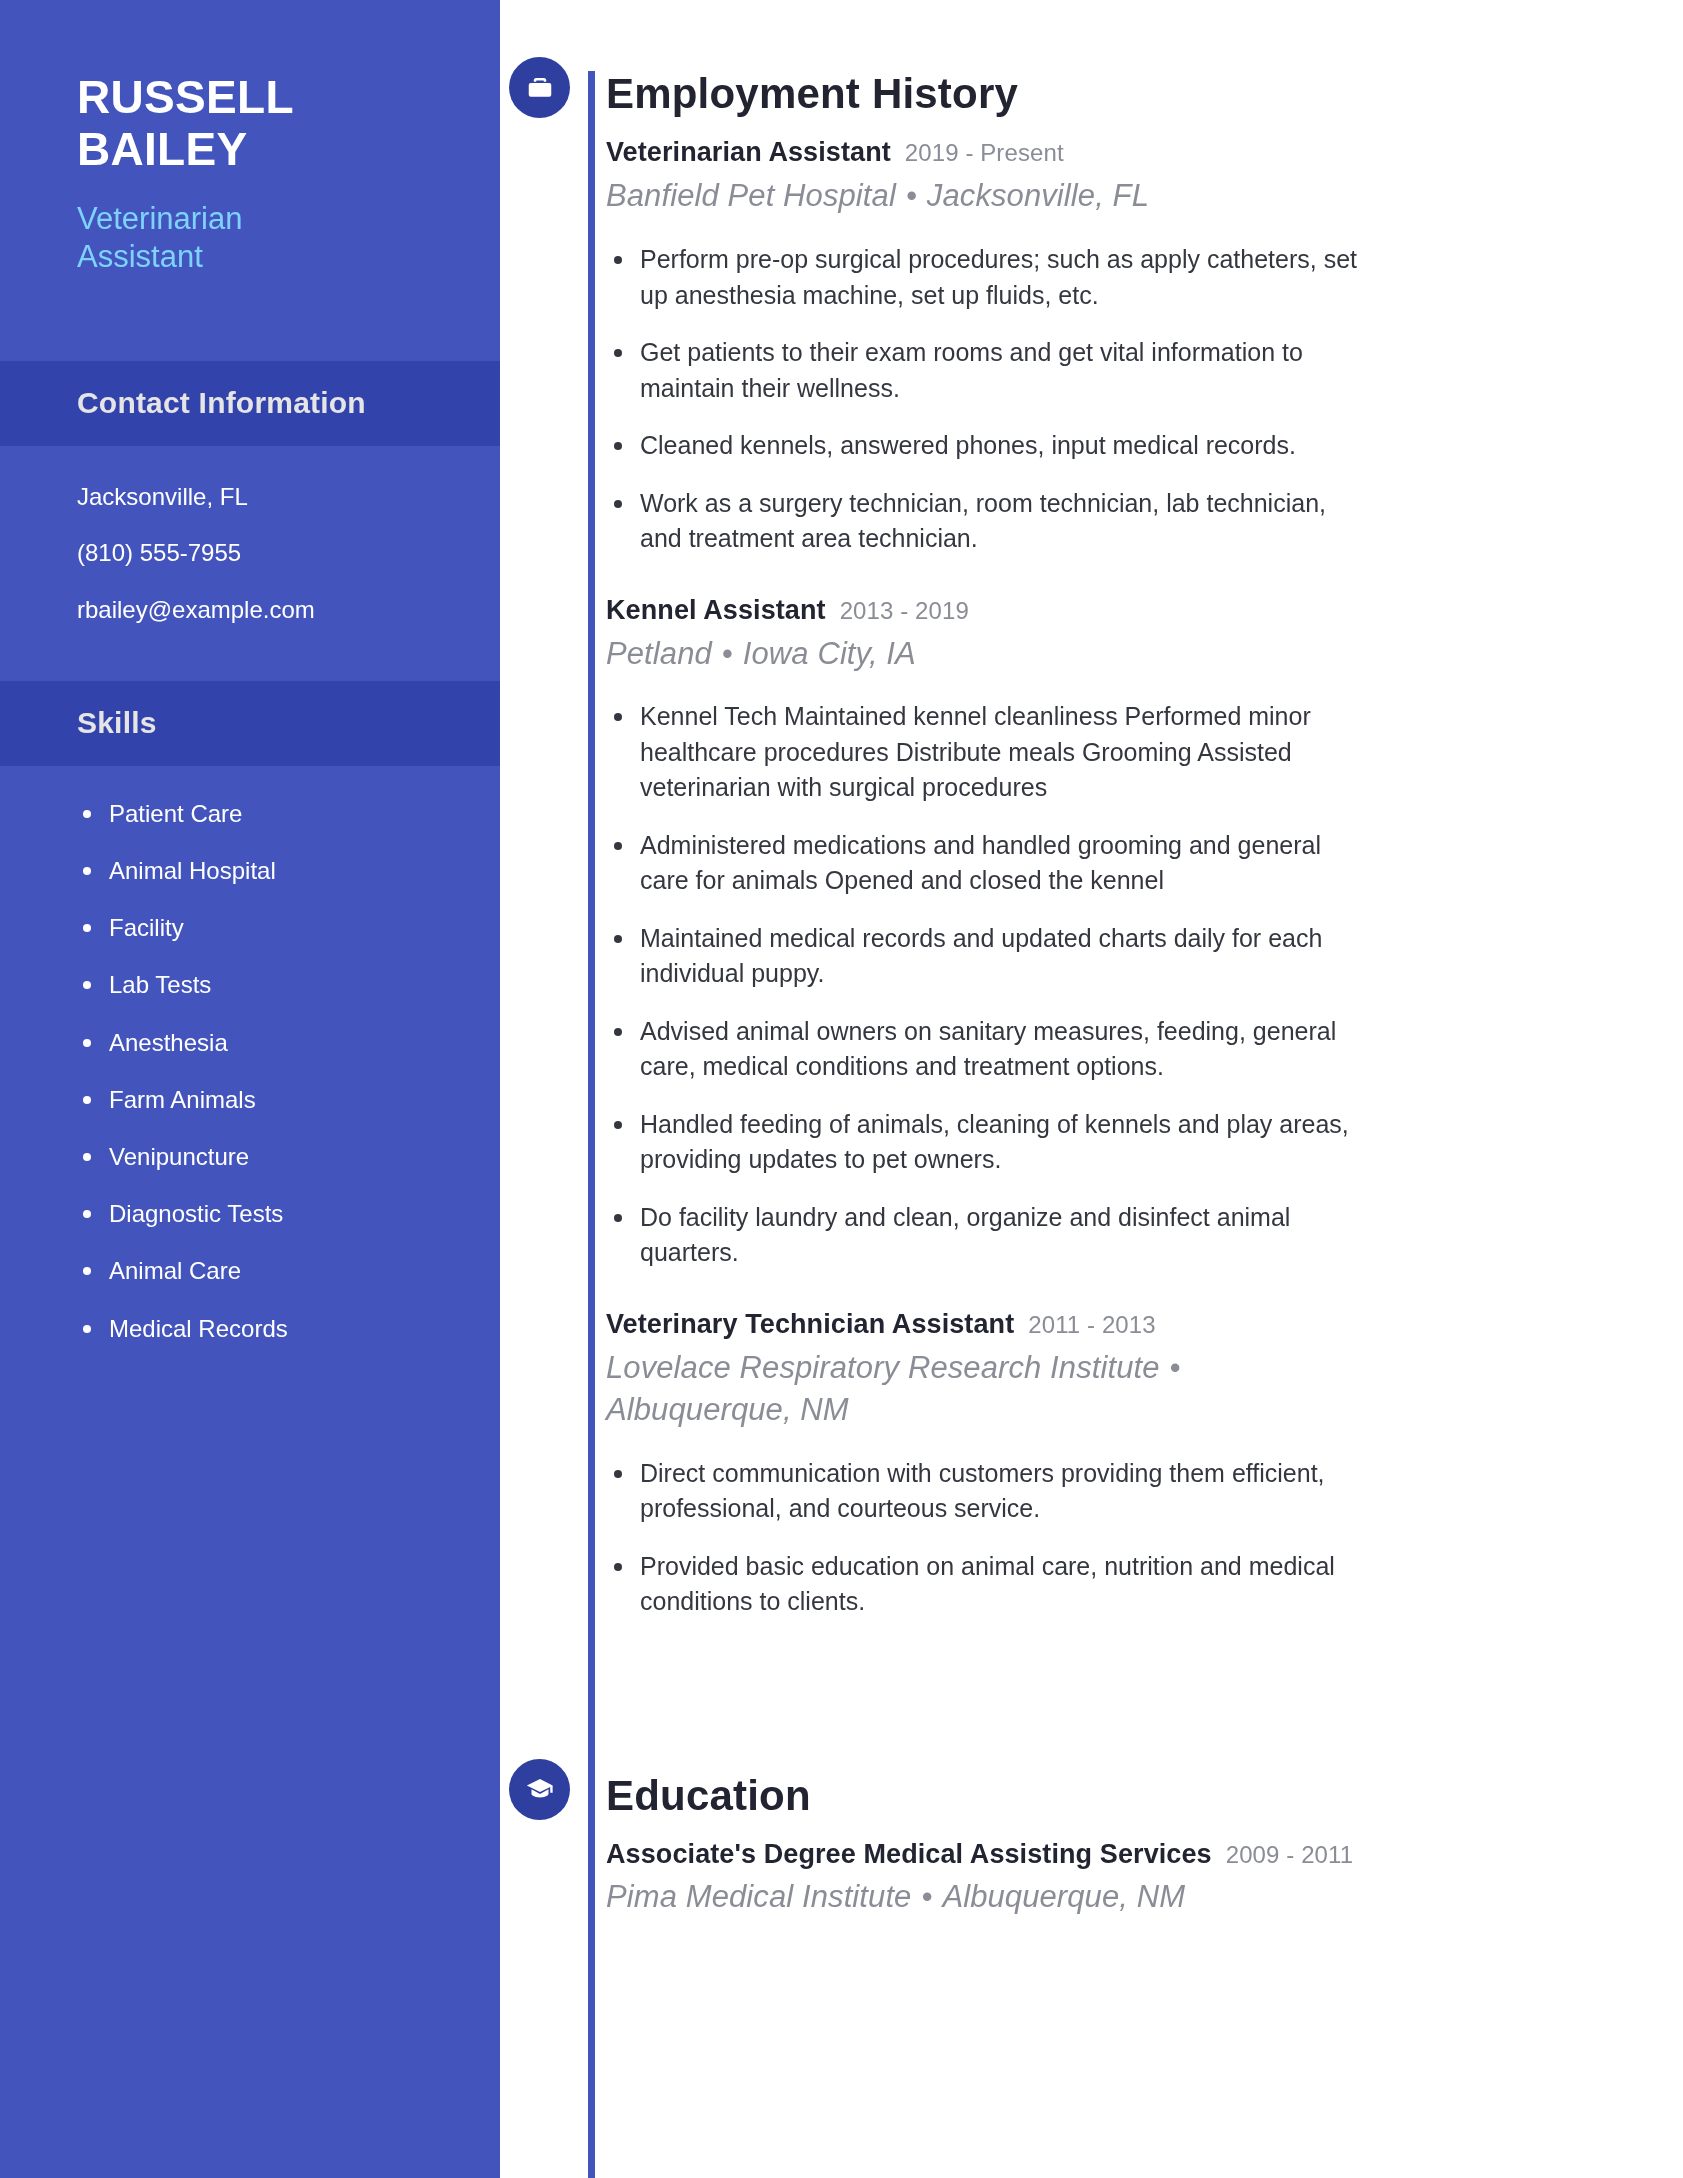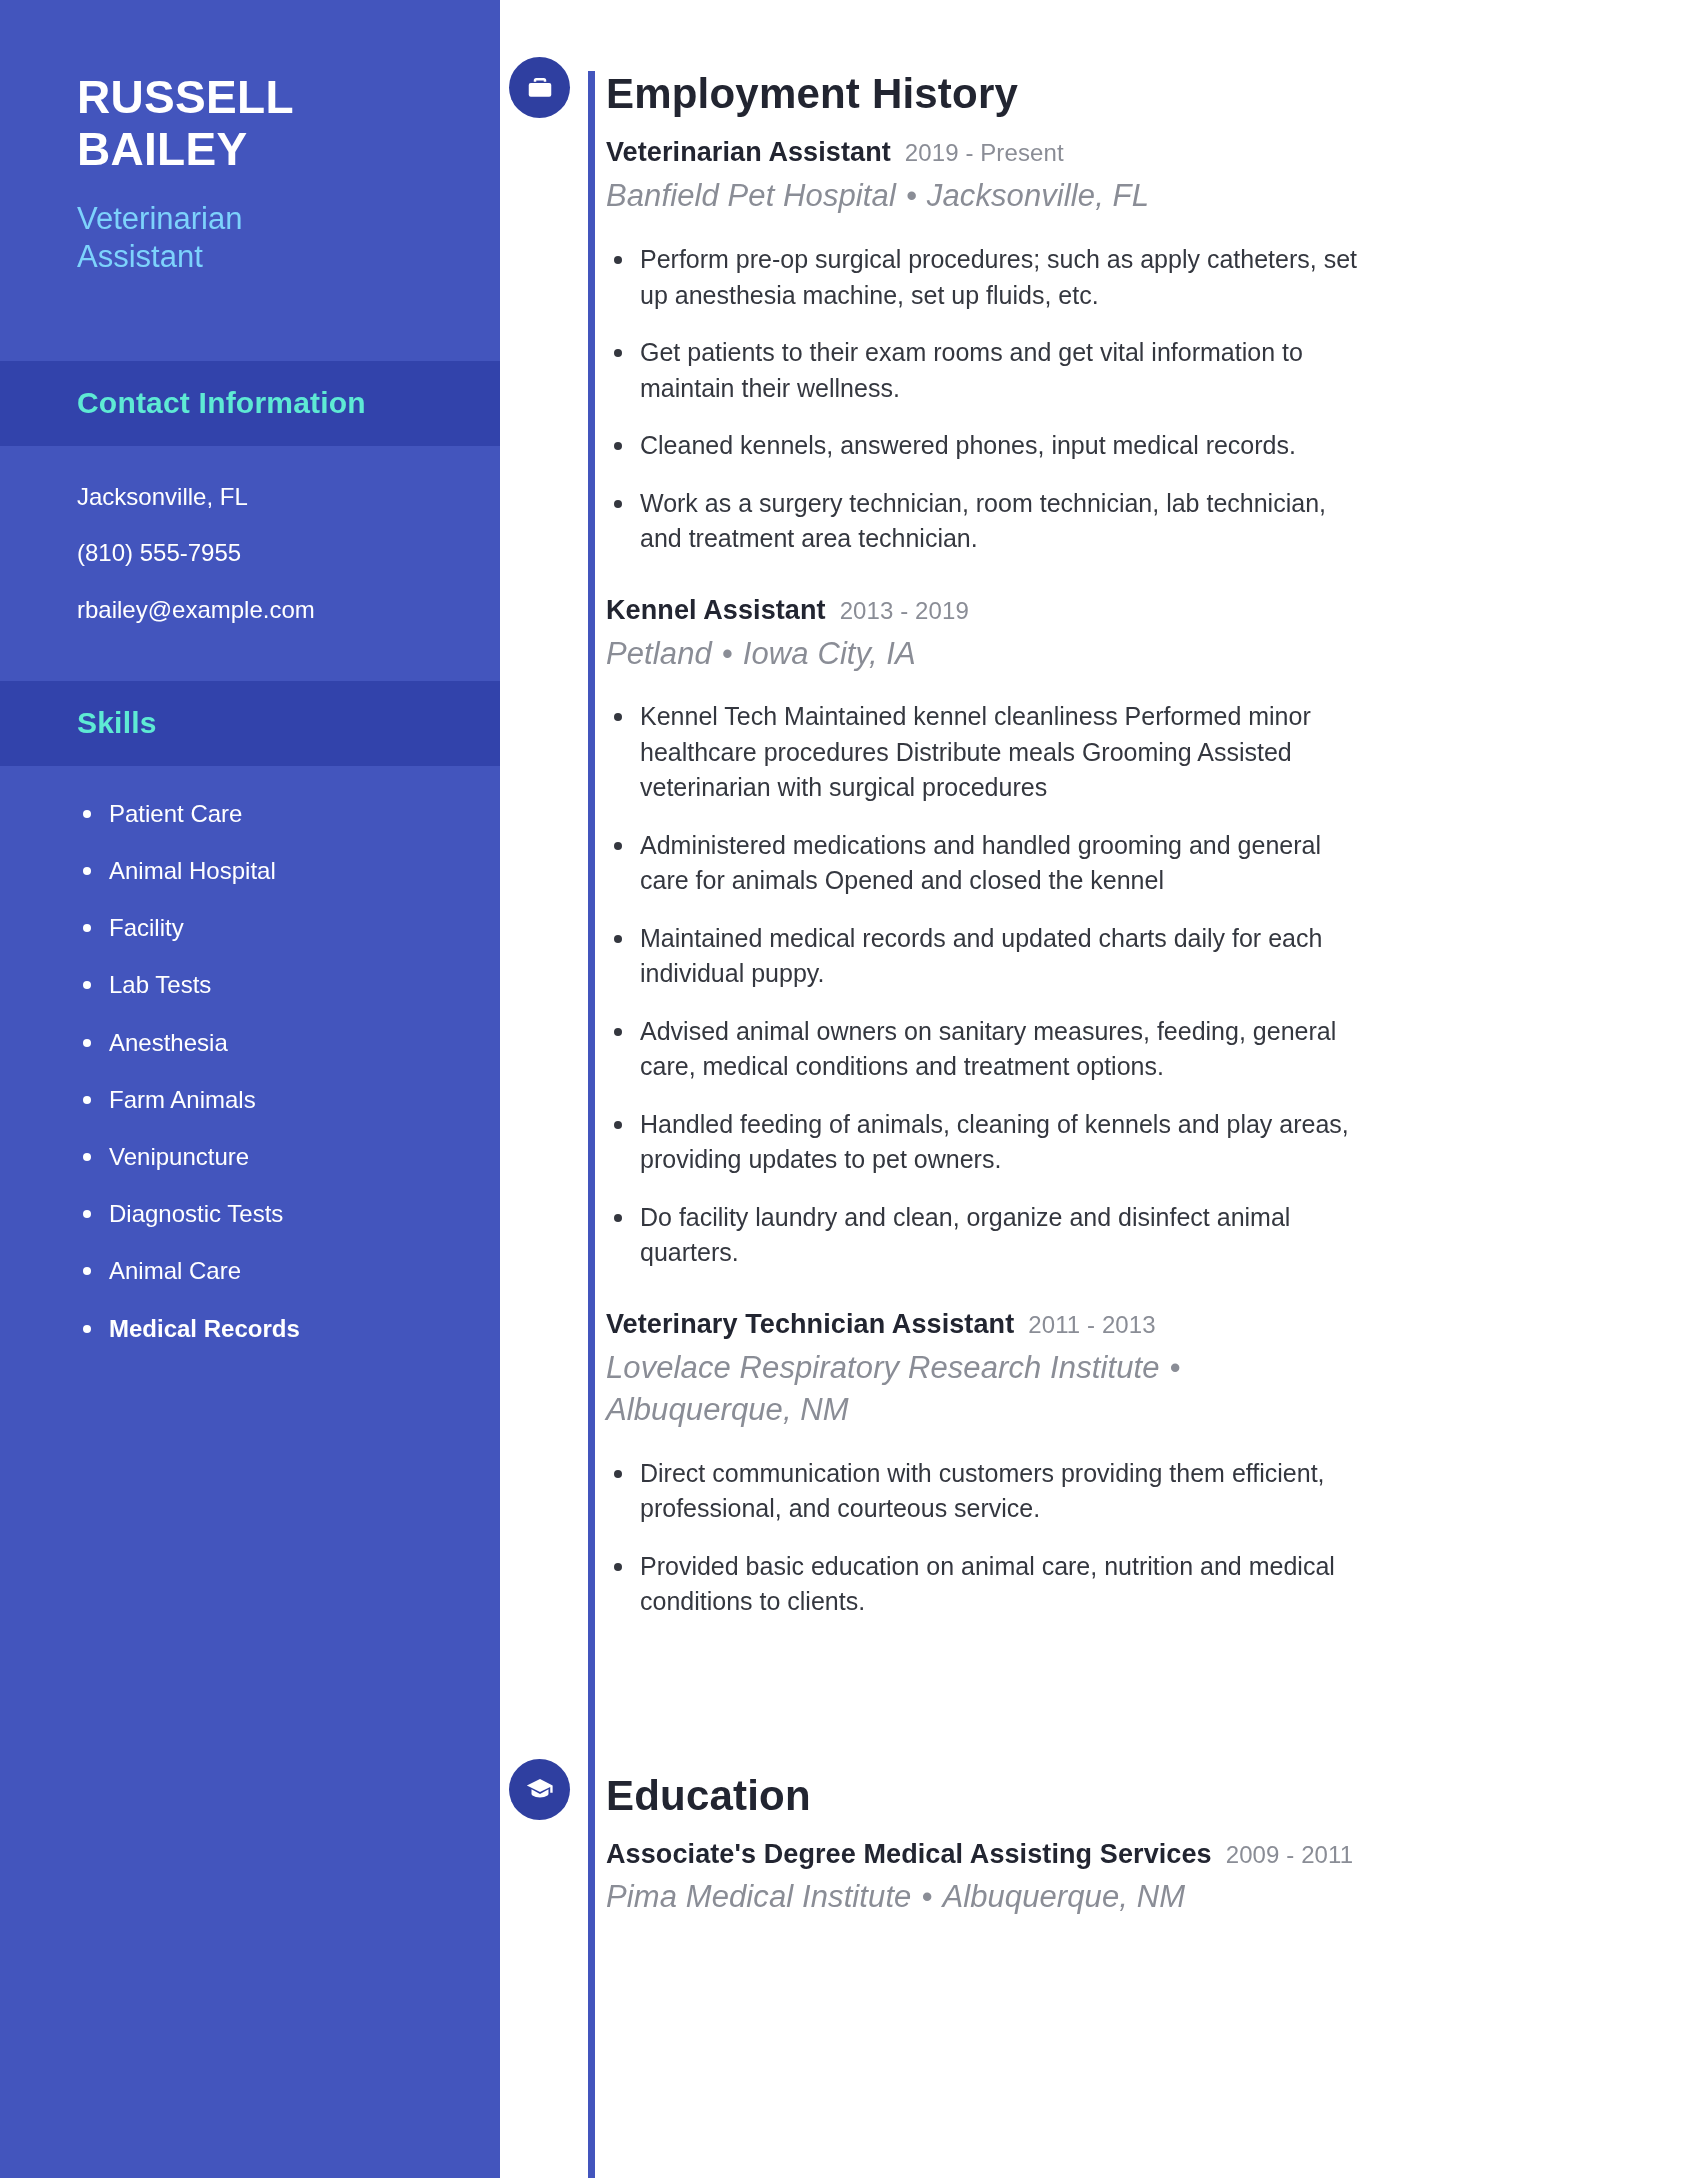--- a/index.html
+++ b/index.html
@@ -50,21 +50,21 @@
     line-height: 1.22;
     color: #7dd3fc;
     white-space: pre-line;
   }
 
   .side-section-header {
     background: #3243ab;
     padding: 25px 77px 26px 77px;
     font-size: 30px;
     font-weight: bold;
-    color: #5eead4;
+    color: #e5e5e5;
     letter-spacing: 0.2px;
   }
 
   .sidebar-spacer-top { height: 85px; }
 
   .contact-body {
     padding: 34px 77px 53px 77px;
   }
 
   .contact-line {
@@ -81,21 +81,21 @@
   }
 
   .skill-item {
     position: relative;
     font-size: 24px;
     line-height: 1.3;
     color: #ffffff;
     margin-bottom: 26px;
     padding-left: 32px;
   }
-  .skill-item:last-child { margin-bottom: 11px; font-weight: bold; }
+  .skill-item:last-child { margin-bottom: 11px; }
   .skill-item::before {
     content: "";
     position: absolute;
     left: 6px;
     top: 12px;
     width: 8px;
     height: 8px;
     border-radius: 50%;
     background: #ffffff;
   }

